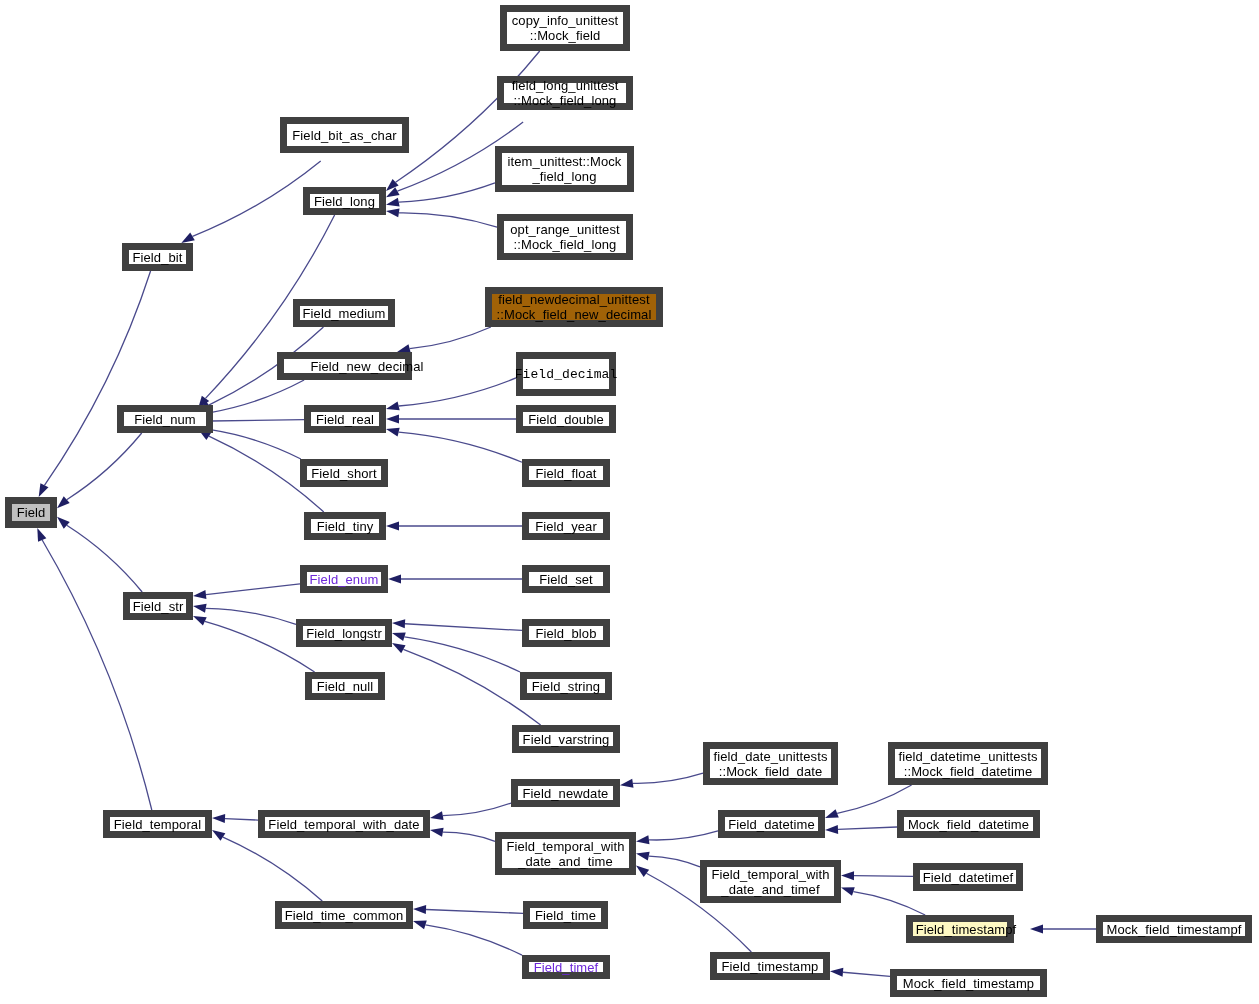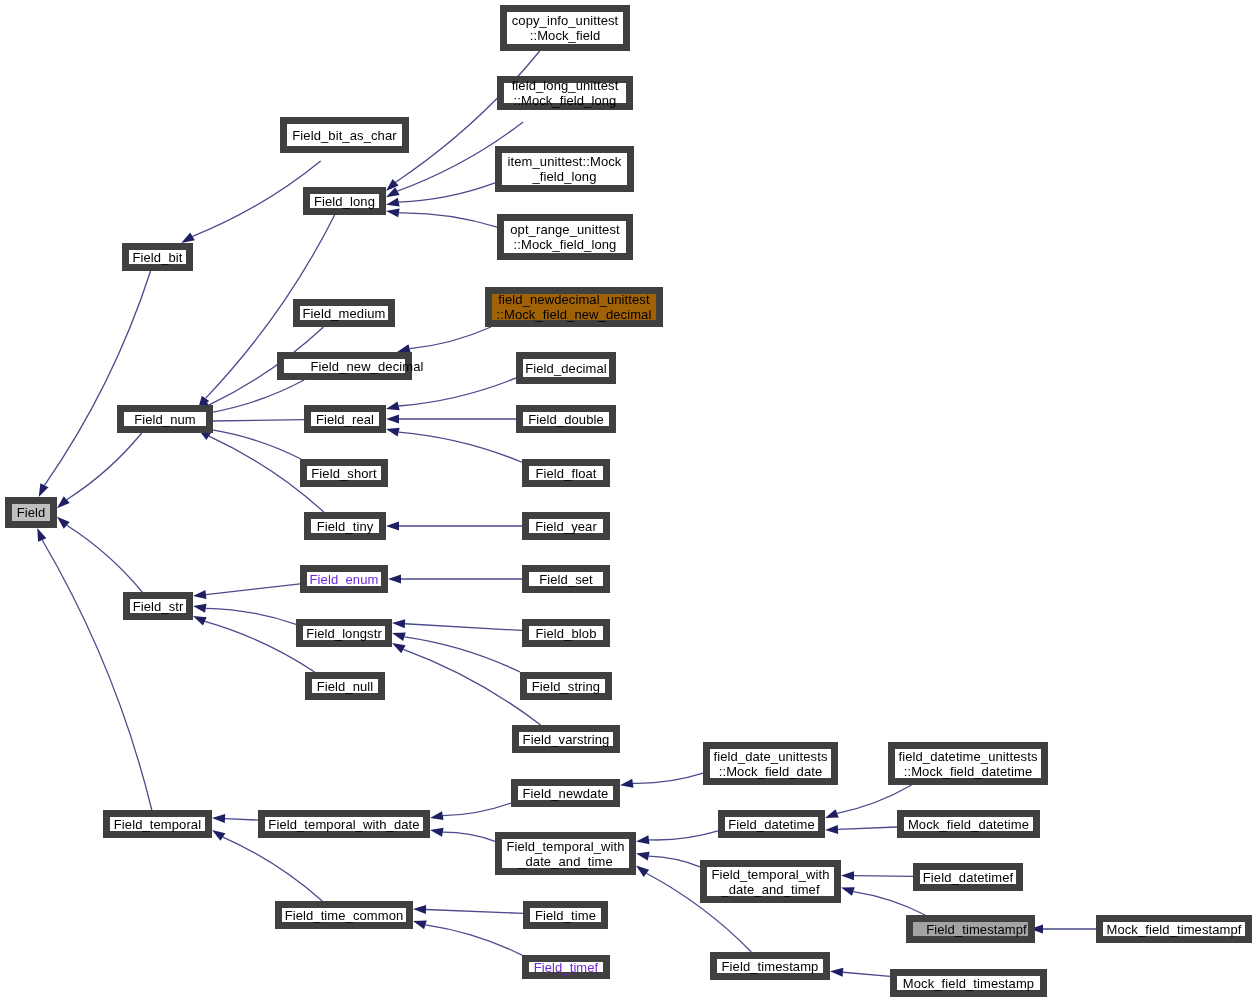--- a/index.html
+++ b/index.html
@@ -149,21 +149,21 @@
     <div class="node" style="left: 495px; top: 146px; width: 139px; height: 46px; border-color: rgb(64, 64, 64); background: rgb(255, 255, 255); color: rgb(0, 0, 0);"><span>item_unittest::Mock
 _field_long</span></div>
     <div class="node" style="left: 497px; top: 214px; width: 136px; height: 46px; border-color: rgb(64, 64, 64); background: rgb(255, 255, 255); color: rgb(0, 0, 0);"><span>opt_range_unittest
 ::Mock_field_long</span></div>
     <div class="node" style="left: 117px; top: 405px; width: 96px; height: 28px; border-color: rgb(64, 64, 64); background: rgb(255, 255, 255); color: rgb(0, 0, 0);"><span>Field_num</span></div>
     <div class="node" style="left: 293px; top: 299px; width: 102px; height: 28px; border-color: rgb(64, 64, 64); background: rgb(255, 255, 255); color: rgb(0, 0, 0);"><span>Field_medium</span></div>
     <div class="node" style="left: 277px; top: 352px; width: 135px; height: 28px; border-color: rgb(64, 64, 64); background: rgb(255, 255, 255); color: rgb(0, 0, 0); padding-left: 45px;"><span>Field_new_decimal</span></div>
     <div class="node" style="left: 477px; top: 287px; width: 178px; height: 40px; border-color: rgb(64, 64, 64); background: #a16207; color: rgb(0, 0, 0); margin-left: 8px;"><span>field_newdecimal_unittest
 ::Mock_field_new_decimal</span></div>
     <div class="node" style="left: 304px; top: 405px; width: 82px; height: 28px; border-color: rgb(64, 64, 64); background: rgb(255, 255, 255); color: rgb(0, 0, 0);"><span>Field_real</span></div>
-    <div class="node" style="left: 516px; top: 352px; width: 100px; height: 32px; border-color: rgb(64, 64, 64); background: rgb(255, 255, 255); color: rgb(0, 0, 0);"><span>Field_decimal</span></div>
+    <div class="node" style="left: 516px; top: 352px; width: 100px; height: 44px; border-color: rgb(64, 64, 64); background: rgb(255, 255, 255); color: rgb(0, 0, 0); font-family: Liberation Mono, monospace;"><span>Field_decimal</span></div>
     <div class="node" style="left: 516px; top: 405px; width: 100px; height: 28px; border-color: rgb(64, 64, 64); background: rgb(255, 255, 255); color: rgb(0, 0, 0);"><span>Field_double</span></div>
     <div class="node" style="left: 522px; top: 459px; width: 88px; height: 28px; border-color: rgb(64, 64, 64); background: rgb(255, 255, 255); color: rgb(0, 0, 0);"><span>Field_float</span></div>
     <div class="node" style="left: 300px; top: 459px; width: 88px; height: 28px; border-color: rgb(64, 64, 64); background: rgb(255, 255, 255); color: rgb(0, 0, 0);"><span>Field_short</span></div>
     <div class="node" style="left: 304px; top: 512px; width: 82px; height: 28px; border-color: rgb(64, 64, 64); background: rgb(255, 255, 255); color: rgb(0, 0, 0);"><span>Field_tiny</span></div>
     <div class="node" style="left: 522px; top: 512px; width: 88px; height: 28px; border-color: rgb(64, 64, 64); background: rgb(255, 255, 255); color: rgb(0, 0, 0);"><span>Field_year</span></div>
     <div class="node" style="left: 123px; top: 592px; width: 70px; height: 28px; border-color: rgb(64, 64, 64); background: rgb(255, 255, 255); color: rgb(0, 0, 0);"><span>Field_str</span></div>
     <div class="node" style="left: 300px; top: 565px; width: 88px; height: 28px; border-color: rgb(64, 64, 64); background: rgb(255, 255, 255); color: #6d28d9;"><span>Field_enum</span></div>
     <div class="node" style="left: 522px; top: 565px; width: 88px; height: 28px; border-color: rgb(64, 64, 64); background: rgb(255, 255, 255); color: rgb(0, 0, 0);"><span>Field_set</span></div>
     <div class="node" style="left: 296px; top: 619px; width: 96px; height: 28px; border-color: rgb(64, 64, 64); background: rgb(255, 255, 255); color: rgb(0, 0, 0);"><span>Field_longstr</span></div>
     <div class="node" style="left: 522px; top: 619px; width: 88px; height: 28px; border-color: rgb(64, 64, 64); background: rgb(255, 255, 255); color: rgb(0, 0, 0);"><span>Field_blob</span></div>
@@ -177,20 +177,20 @@
 ::Mock_field_date</span></div>
     <div class="node" style="left: 495px; top: 832px; width: 141px; height: 43px; border-color: rgb(64, 64, 64); background: rgb(255, 255, 255); color: rgb(0, 0, 0);"><span>Field_temporal_with
 _date_and_time</span></div>
     <div class="node" style="left: 718px; top: 810px; width: 107px; height: 28px; border-color: rgb(64, 64, 64); background: rgb(255, 255, 255); color: rgb(0, 0, 0);"><span>Field_datetime</span></div>
     <div class="node" style="left: 888px; top: 742px; width: 160px; height: 43px; border-color: rgb(64, 64, 64); background: rgb(255, 255, 255); color: rgb(0, 0, 0);"><span>field_datetime_unittests
 ::Mock_field_datetime</span></div>
     <div class="node" style="left: 897px; top: 810px; width: 143px; height: 28px; border-color: rgb(64, 64, 64); background: rgb(255, 255, 255); color: rgb(0, 0, 0);"><span>Mock_field_datetime</span></div>
     <div class="node" style="left: 700px; top: 860px; width: 141px; height: 43px; border-color: rgb(64, 64, 64); background: rgb(255, 255, 255); color: rgb(0, 0, 0);"><span>Field_temporal_with
 _date_and_timef</span></div>
     <div class="node" style="left: 913px; top: 863px; width: 110px; height: 28px; border-color: rgb(64, 64, 64); background: rgb(255, 255, 255); color: rgb(0, 0, 0);"><span>Field_datetimef</span></div>
-    <div class="node" style="left: 906px; top: 915px; width: 129px; height: 28px; border-color: rgb(64, 64, 64); background: #a3a3a3; color: rgb(0, 0, 0); padding-left: 12px;"><span>Field_timestampf</span></div>
+    <div class="node" style="left: 906px; top: 915px; width: 108px; height: 28px; border-color: rgb(64, 64, 64); background: #fef9c3; color: rgb(0, 0, 0); padding-left: 12px;"><span>Field_timestampf</span></div>
     <div class="node" style="left: 1096px; top: 915px; width: 156px; height: 28px; border-color: rgb(64, 64, 64); background: rgb(255, 255, 255); color: rgb(0, 0, 0);"><span>Mock_field_timestampf</span></div>
     <div class="node" style="left: 710px; top: 952px; width: 120px; height: 28px; border-color: rgb(64, 64, 64); background: rgb(255, 255, 255); color: rgb(0, 0, 0);"><span>Field_timestamp</span></div>
     <div class="node" style="left: 890px; top: 969px; width: 157px; height: 28px; border-color: rgb(64, 64, 64); background: rgb(255, 255, 255); color: rgb(0, 0, 0);"><span>Mock_field_timestamp</span></div>
     <div class="node" style="left: 275px; top: 901px; width: 138px; height: 28px; border-color: rgb(64, 64, 64); background: rgb(255, 255, 255); color: rgb(0, 0, 0);"><span>Field_time_common</span></div>
     <div class="node" style="left: 523px; top: 901px; width: 85px; height: 28px; border-color: rgb(64, 64, 64); background: rgb(255, 255, 255); color: rgb(0, 0, 0);"><span>Field_time</span></div>
     <div class="node" style="left: 522px; top: 955px; width: 88px; height: 24px; border-color: rgb(64, 64, 64); background: rgb(255, 255, 255); color: #6d28d9;"><span>Field_timef</span></div>
   </div>
 
 </body></html>

